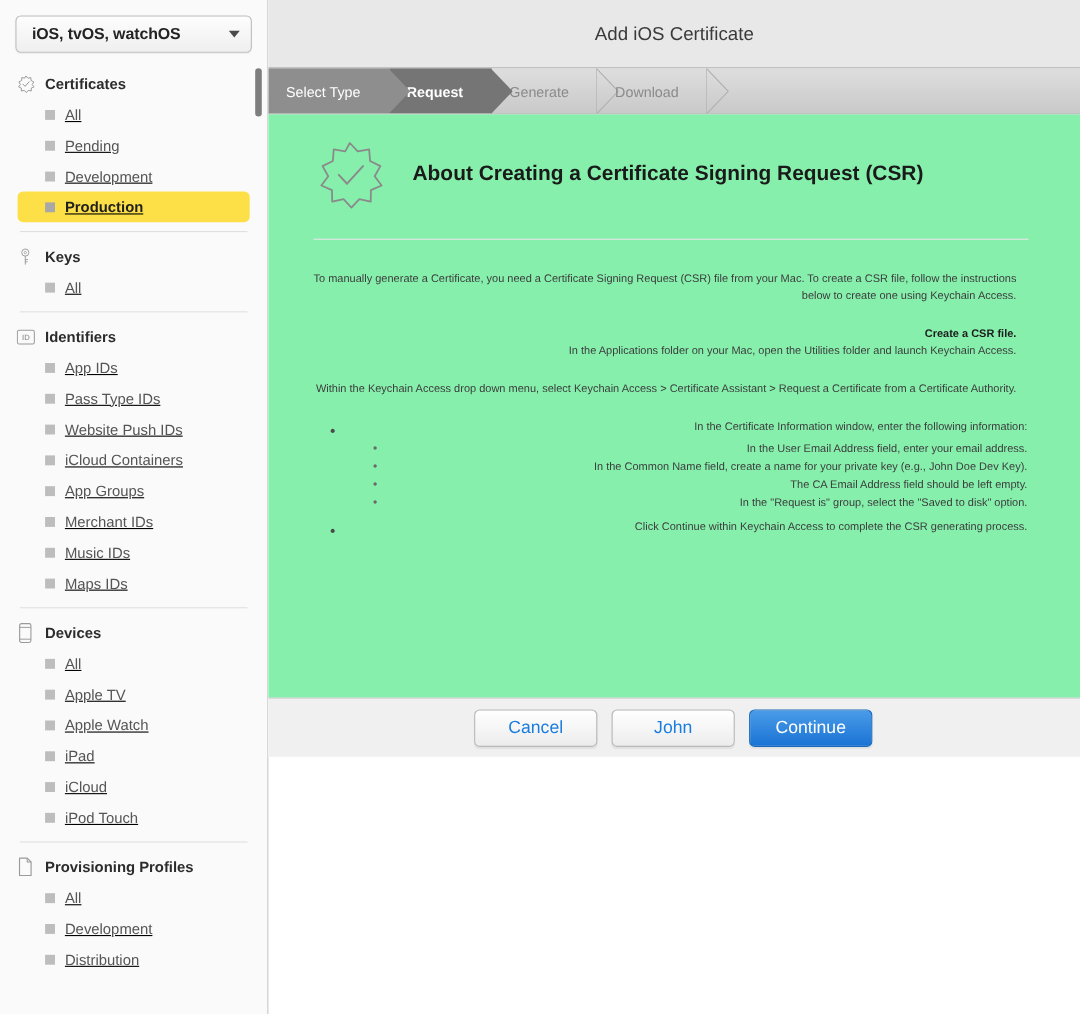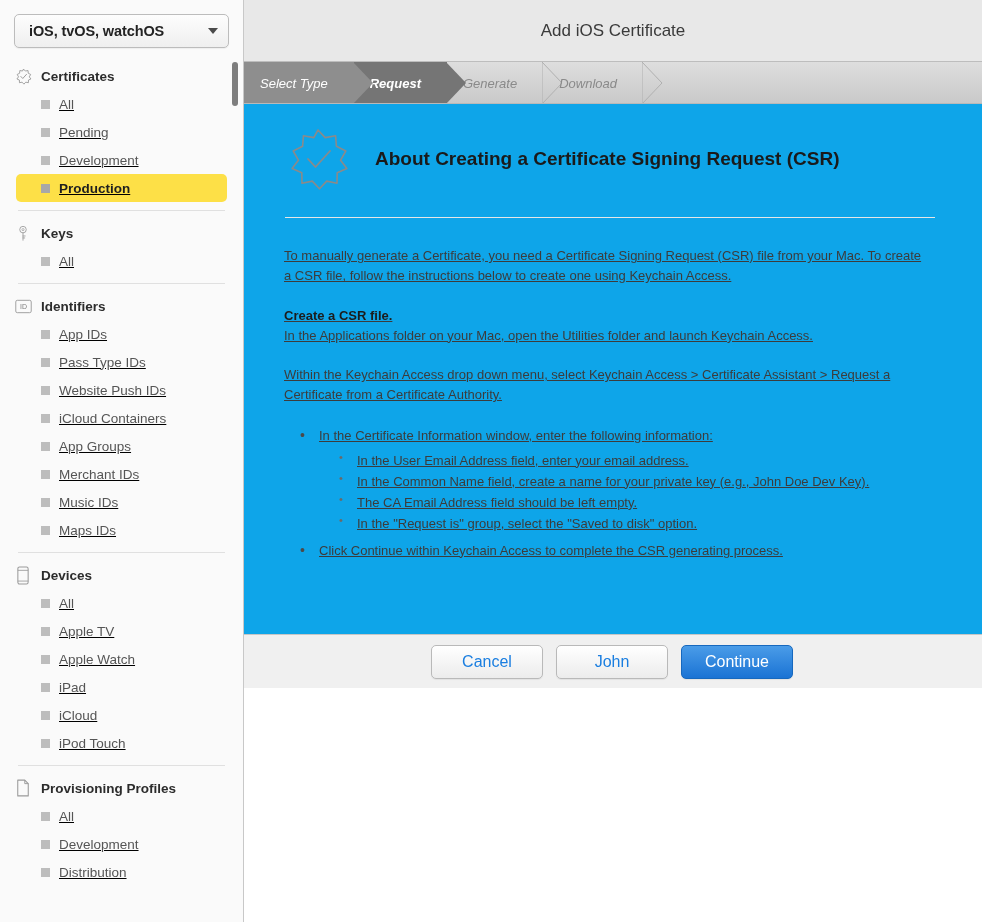--- a/index.html
+++ b/index.html
@@ -143,21 +143,20 @@
   
   .steps {
     height: 42px;
     flex: 0 0 42px;
     background: #d2d2d2;
     display: flex;
     align-items: stretch;
     position: relative;
     overflow: hidden;
     border-bottom: 1px solid #b9b9b9;
-    font-style: italic;
   }
   .step {
     position: relative;
     display: flex;
     align-items: center;
     padding-left: 16px;
     padding-right: 26px;
     font-size: 13px;
     height: 42px;
     white-space: nowrap;
@@ -179,46 +178,46 @@
     background: linear-gradient(to bottom, #dedede 0%, #c9c9c9 100%);
     z-index: 0;
   }
   .step-label { position: relative; z-index: 3; }
 
   
   .content {
     flex: 1;
     padding: 0;
     overflow: hidden;
-    background: #0ea5e9;
-    position: relative;
+    background: #86efac;
+    position: relative;
+    text-align: right;
   }
   .content-head {
     display: flex;
     align-items: center;
     gap: 24px;
     padding: 22px 0 0 41px;
   }
   .seal-icon { width: 66px; height: 66px; flex: 0 0 66px; }
   .content-title {
     font-size: 19px;
     font-weight: bold;
     color: #1a1a1a;
   }
   .head-divider {
     height: 1px;
     background: #e6e6e6;
     margin: 25px 47px 0 41px;
   }
   .body {
     padding: 28px 48px 0 40px;
-    font-size: 13px;
+    font-size: 10px;
     color: #3c3c3c;
     line-height: 1.56;
-    text-decoration: underline;
   }
   .body p { margin-bottom: 19px; max-width: 640px; }
   .body .strong-line {
     font-weight: bold;
     color: #1c1c1c;
     margin-bottom: 0;
   }
   ul.outer {
     list-style: none;
     margin: 5px 0 0 0;

